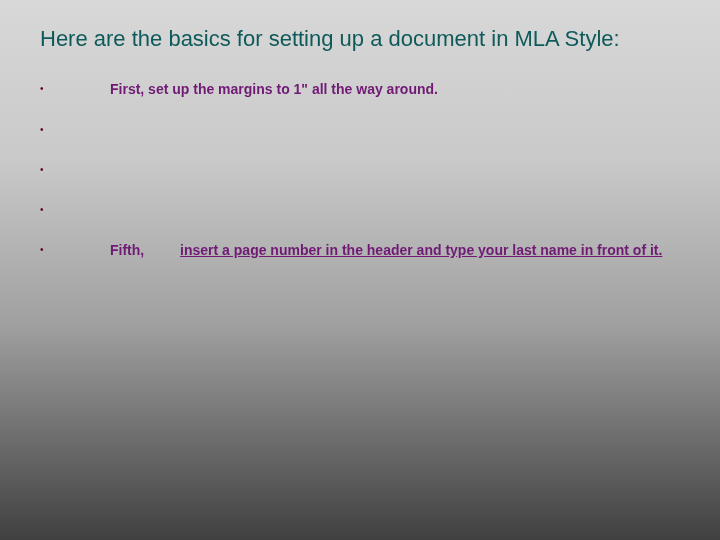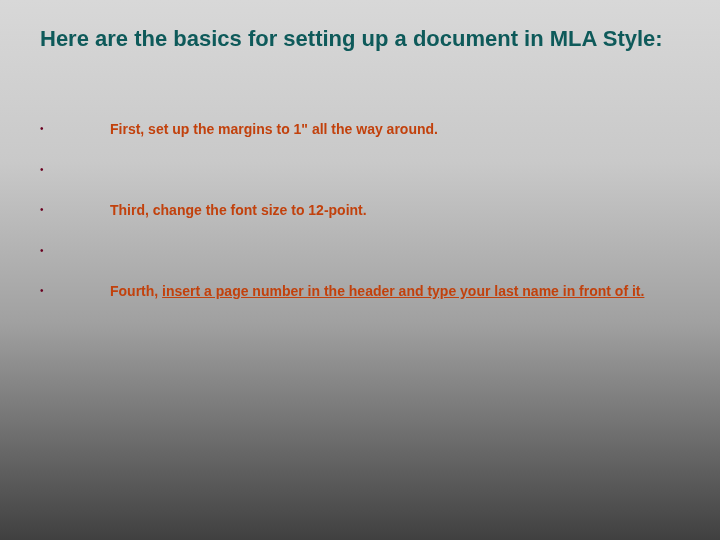--- a/index.html
+++ b/index.html
@@ -14,22 +14,22 @@
     font-family: Arial, Helvetica, sans-serif;
   }
   .slide {
     padding-top: 26px;
     padding-left: 40px;
     padding-right: 40px;
   }
   .title {
     font-size: 22px;
     color: #0e5a5a;
-    font-weight: bold;
-    margin-bottom: 68px;
+    font-weight: normal;
+    margin-bottom: 28px;
   }
   .bullets {
     list-style: none;
     padding: 0;
     margin: 0;
   }
   .bullet-row {
     display: flex;
     align-items: flex-start;
     margin-bottom: 22px;
@@ -37,45 +37,45 @@
   .bullet-dot {
     width: 70px;
     flex-shrink: 0;
     font-size: 10px;
     color: #6a0020;
     line-height: 18px;
   }
   .bullet-text {
     font-size: 14px;
     font-weight: bold;
-    color: #c2410c;
+    color: #701a75;
     line-height: 1.35;
   }
   .underlined {
     text-decoration: underline;
+    margin-left: 32px;
   }
 </style>
 </head>
 <body>
 
 <div class="slide">
   <div class="title">Here are the basics for setting up a document in MLA Style:</div>
   <ul class="bullets">
     <li class="bullet-row">
       <span class="bullet-dot">•</span>
       <span class="bullet-text">First, set up the margins to 1" all the way around.</span>
     </li>
     <li class="bullet-row">
       <span class="bullet-dot">•</span>
     </li>
     <li class="bullet-row">
       <span class="bullet-dot">•</span>
-      <span class="bullet-text">Third, change the font size to 12-point.</span>
     </li>
     <li class="bullet-row">
       <span class="bullet-dot">•</span>
     </li>
     <li class="bullet-row">
       <span class="bullet-dot">•</span>
-      <span class="bullet-text"><span>Fourth, </span><span class="underlined">insert a page number in the header and type your last name in front of it.</span></span>
+      <span class="bullet-text"><span>Fifth, </span><span class="underlined">insert a page number in the header and type your last name in front of it.</span></span>
     </li>
   </ul>
 </div>
 
 </body></html>

